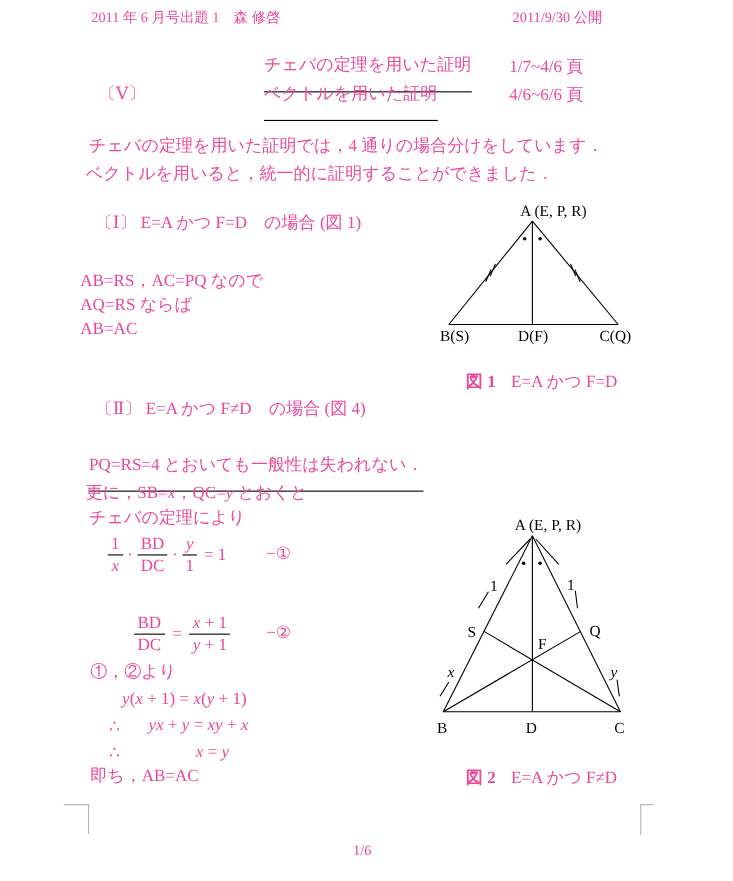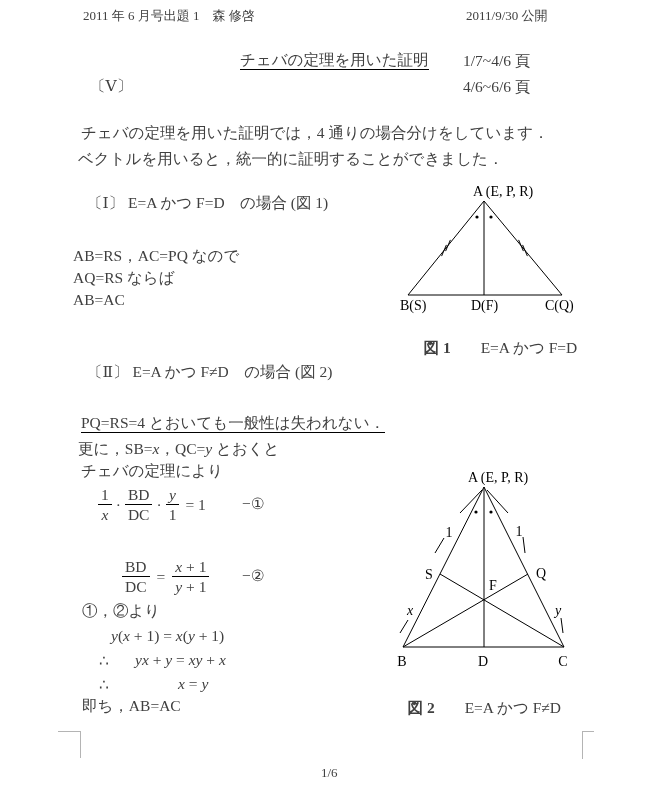--- a/index.html
+++ b/index.html
@@ -1,49 +1,50 @@
 <!DOCTYPE html>
 <html><head>
 <meta charset="utf-8">
 <style>
   html,body{margin:0;padding:0;background:#fff;}
   #page{position:relative;width:594px;height:801px;background:#ffffff;overflow:hidden;
-        font-family:"Liberation Serif","DejaVu Serif",serif;color:#404040;}
+        font-family:"Liberation Serif","DejaVu Serif",serif;color:#ec4899;}
   .t{position:absolute;white-space:pre;font-size:15.5px;line-height:18px;}
   .small{font-size:13px;}
   .v{font-style:italic;}
-  .u{border-bottom:1px solid #000;padding-bottom:1px;}
+  .u{border-bottom:1px solid #000;padding-bottom:15px;}
   .eqrow{display:flex;align-items:center;}
   .frac{display:inline-flex;flex-direction:column;text-align:center;line-height:17px;}
   .frac .num{border-bottom:1px solid #000;padding:0 3px 1px 3px;}
   .frac .den{padding:1px 3px 0 3px;}
   .dot{margin:0 4px;}
   .rhs{margin-left:6px;}
   .eqsign{margin:0 7px;}
-  .capno{font-weight:bold;margin-right:30px;}
+  .capno{font-weight:bold;margin-right:14px;}
   .cropmark{position:absolute;width:22px;height:26px;}
   #crop-left{left:58px;top:731px;border-top:1px solid #b4b4b4;border-right:1px solid #b4b4b4;}
   #crop-right{left:582px;top:731px;width:25px;height:27px;border-top:1px solid #b4b4b4;border-left:1px solid #b4b4b4;}
   svg{position:absolute;overflow:visible;}
   svg line{stroke:#000;stroke-width:1;}
   svg text{font-family:"Liberation Serif","DejaVu Serif",serif;font-size:14px;fill:#000;}
   svg text.it{font-style:italic;}
 </style>
 </head>
 <body>
 
 <div id="page">
 
   <div class="t small" style="left:83px;top:7px">2011 年 6 月号出題 1　森 修啓</div>
   <div class="t small" style="left:466px;top:7px">2011/9/30 公開</div>
 
   <div class="t" style="left:240px;top:51px"><span class="u">チェバの定理を用いた証明</span></div>
   <div class="t" style="left:463px;top:52px">1/7~4/6 頁</div>
 
   <div class="t" style="left:90px;top:77px">〔Ⅴ〕</div>
+  <div class="t" style="left:240px;top:77px"><span class="u">ベクトルを用いた証明</span></div>
   <div class="t" style="left:463px;top:78px">4/6~6/6 頁</div>
 
   <div class="t" style="left:81px;top:124px">チェバの定理を用いた証明では，4 通りの場合分けをしています．</div>
   <div class="t" style="left:78px;top:150px">ベクトルを用いると，統一的に証明することができました．</div>
 
   <div class="t" style="left:87px;top:194px">〔Ⅰ〕 E=A かつ F=D　の場合 (図 1)</div>
   <div class="t" style="left:73px;top:247px">AB=RS，AC=PQ なので</div>
   <div class="t" style="left:73px;top:269px">AQ=RS ならば</div>
   <div class="t" style="left:73px;top:291px">AB=AC</div>
 
@@ -60,21 +61,21 @@
     <line x1="133.4" y1="71.1" x2="128.6" y2="59.9"></line>
     <line x1="137.4" y1="76.1" x2="132.6" y2="64.9"></line>
     <text x="10" y="130">B(S)</text>
     <text x="81" y="130">D(F)</text>
     <text x="155" y="130">C(Q)</text>
   </svg>
   <div class="t" style="left:408px;top:321px">
     <span class="capno">図 1</span><span>E=A かつ F=D</span>
   </div>
 
-  <div class="t" style="left:87px;top:363px">〔Ⅱ〕 E=A かつ F≠D　の場合 (図 2)</div>
+  <div class="t" style="left:87px;top:363px">〔Ⅱ〕 E=A かつ F≠D　の場合 (図 4)</div>
   <div class="t" style="left:81px;top:414px"><span class="u">PQ=RS=4 とおいても一般性は失われない．</span></div>
   <div class="t" style="left:81px;top:462px">チェバの定理により</div>
   <div class="t" style="left:78px;top:440px"><span>更に，SB=</span><span class="v">x</span><span>，QC=</span><span class="v">y</span><span> とおくと</span></div>
 
   <div class="t eqrow" style="left:98px;top:486px">
     <span class="frac"><span class="num">1</span><span class="den v">x</span></span>
     <span class="dot">·</span>
     <span class="frac"><span class="num">BD</span><span class="den">DC</span></span>
     <span class="dot">·</span>
     <span class="frac"><span class="num v">y</span><span class="den">1</span></span>
@@ -118,21 +119,21 @@
     <text x="129" y="71" text-anchor="middle">1</text>
     <text x="20" y="150" text-anchor="middle" class="it">x</text>
     <text x="168" y="150" text-anchor="middle" class="it">y</text>
     <text x="39" y="114" text-anchor="middle">S</text>
     <text x="151" y="113" text-anchor="middle">Q</text>
     <text x="103" y="125" text-anchor="middle">F</text>
     <text x="12" y="201" text-anchor="middle">B</text>
     <text x="93" y="201" text-anchor="middle">D</text>
     <text x="173" y="201" text-anchor="middle">C</text>
   </svg>
-  <div class="t" style="left:392px;top:681px">
+  <div class="t" style="left:408px;top:681px">
     <span class="capno">図 2</span><span>E=A かつ F≠D</span>
   </div>
 
   <div class="cropmark" id="crop-left"></div>
   <div class="cropmark" id="crop-right"></div>
   <div class="t small" style="left:321px;top:764px">1/6</div>
 
 </div>
 
 </body></html>

